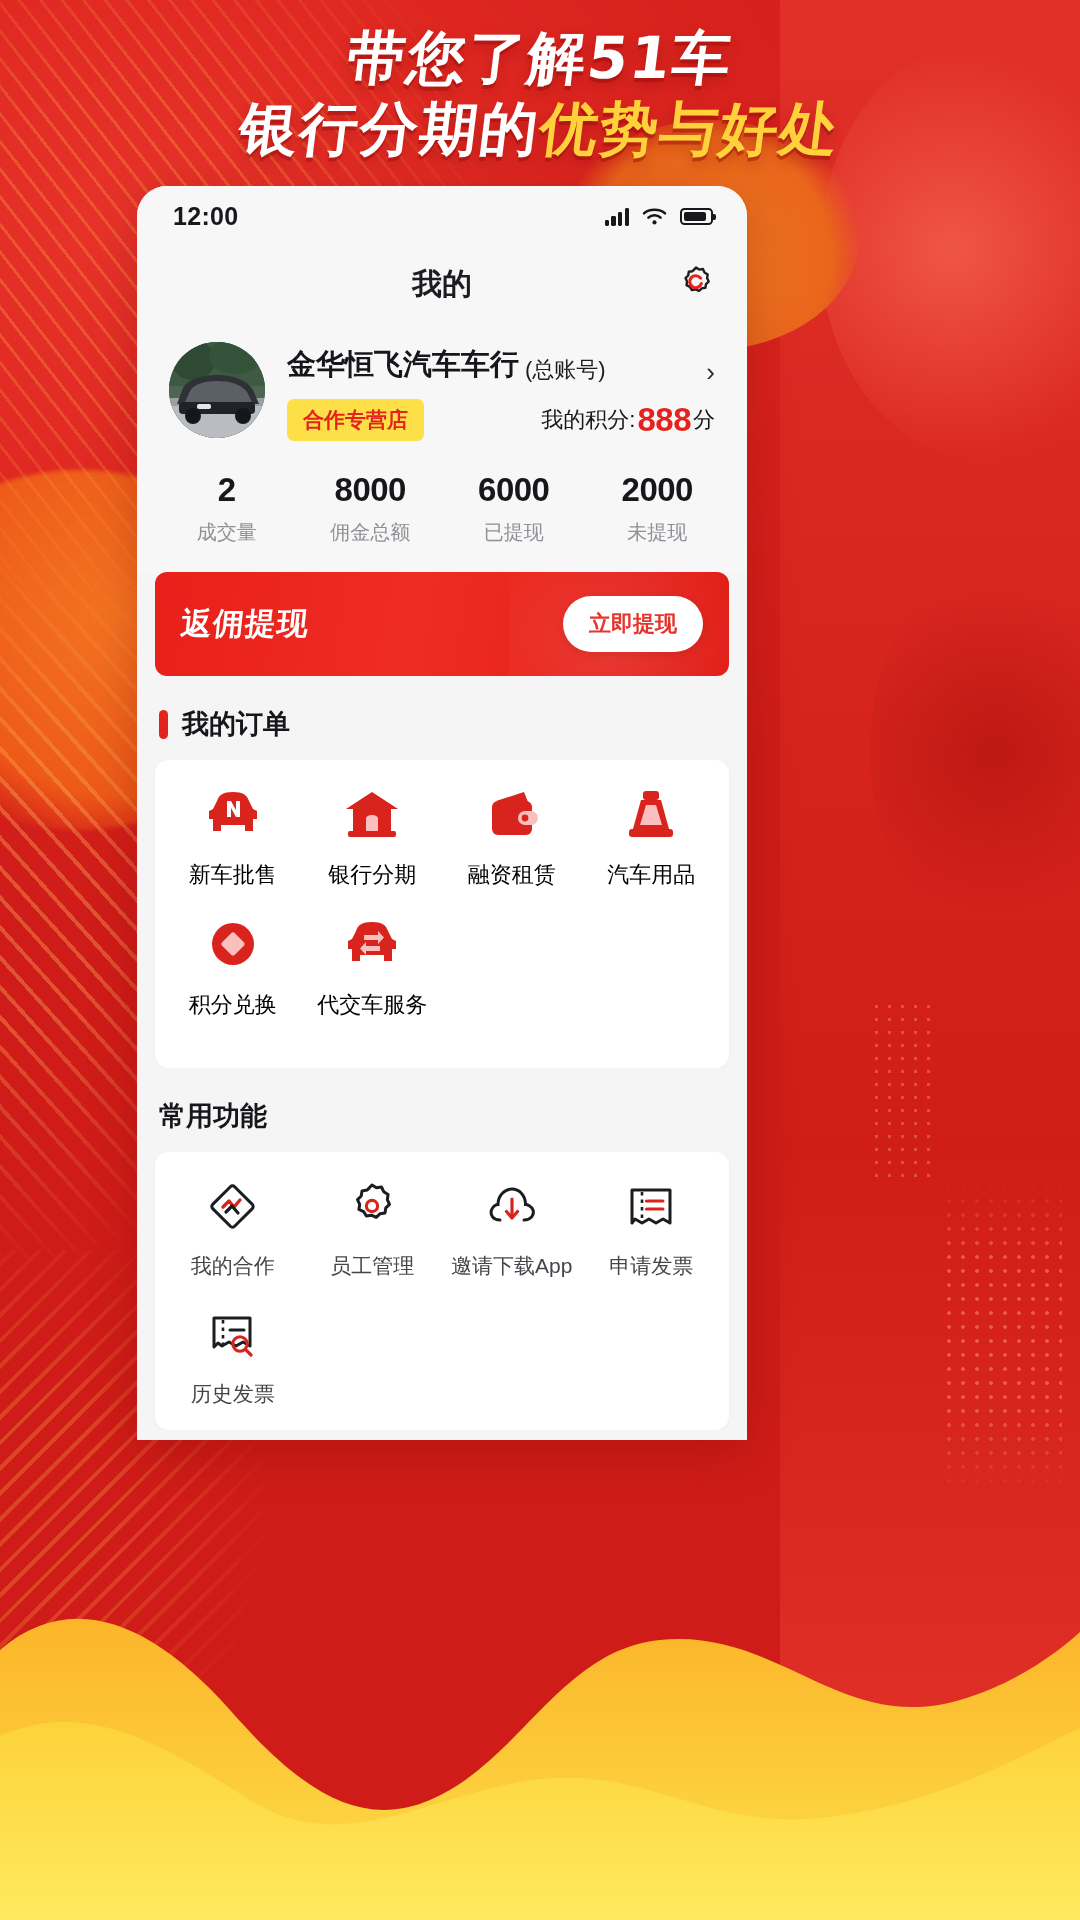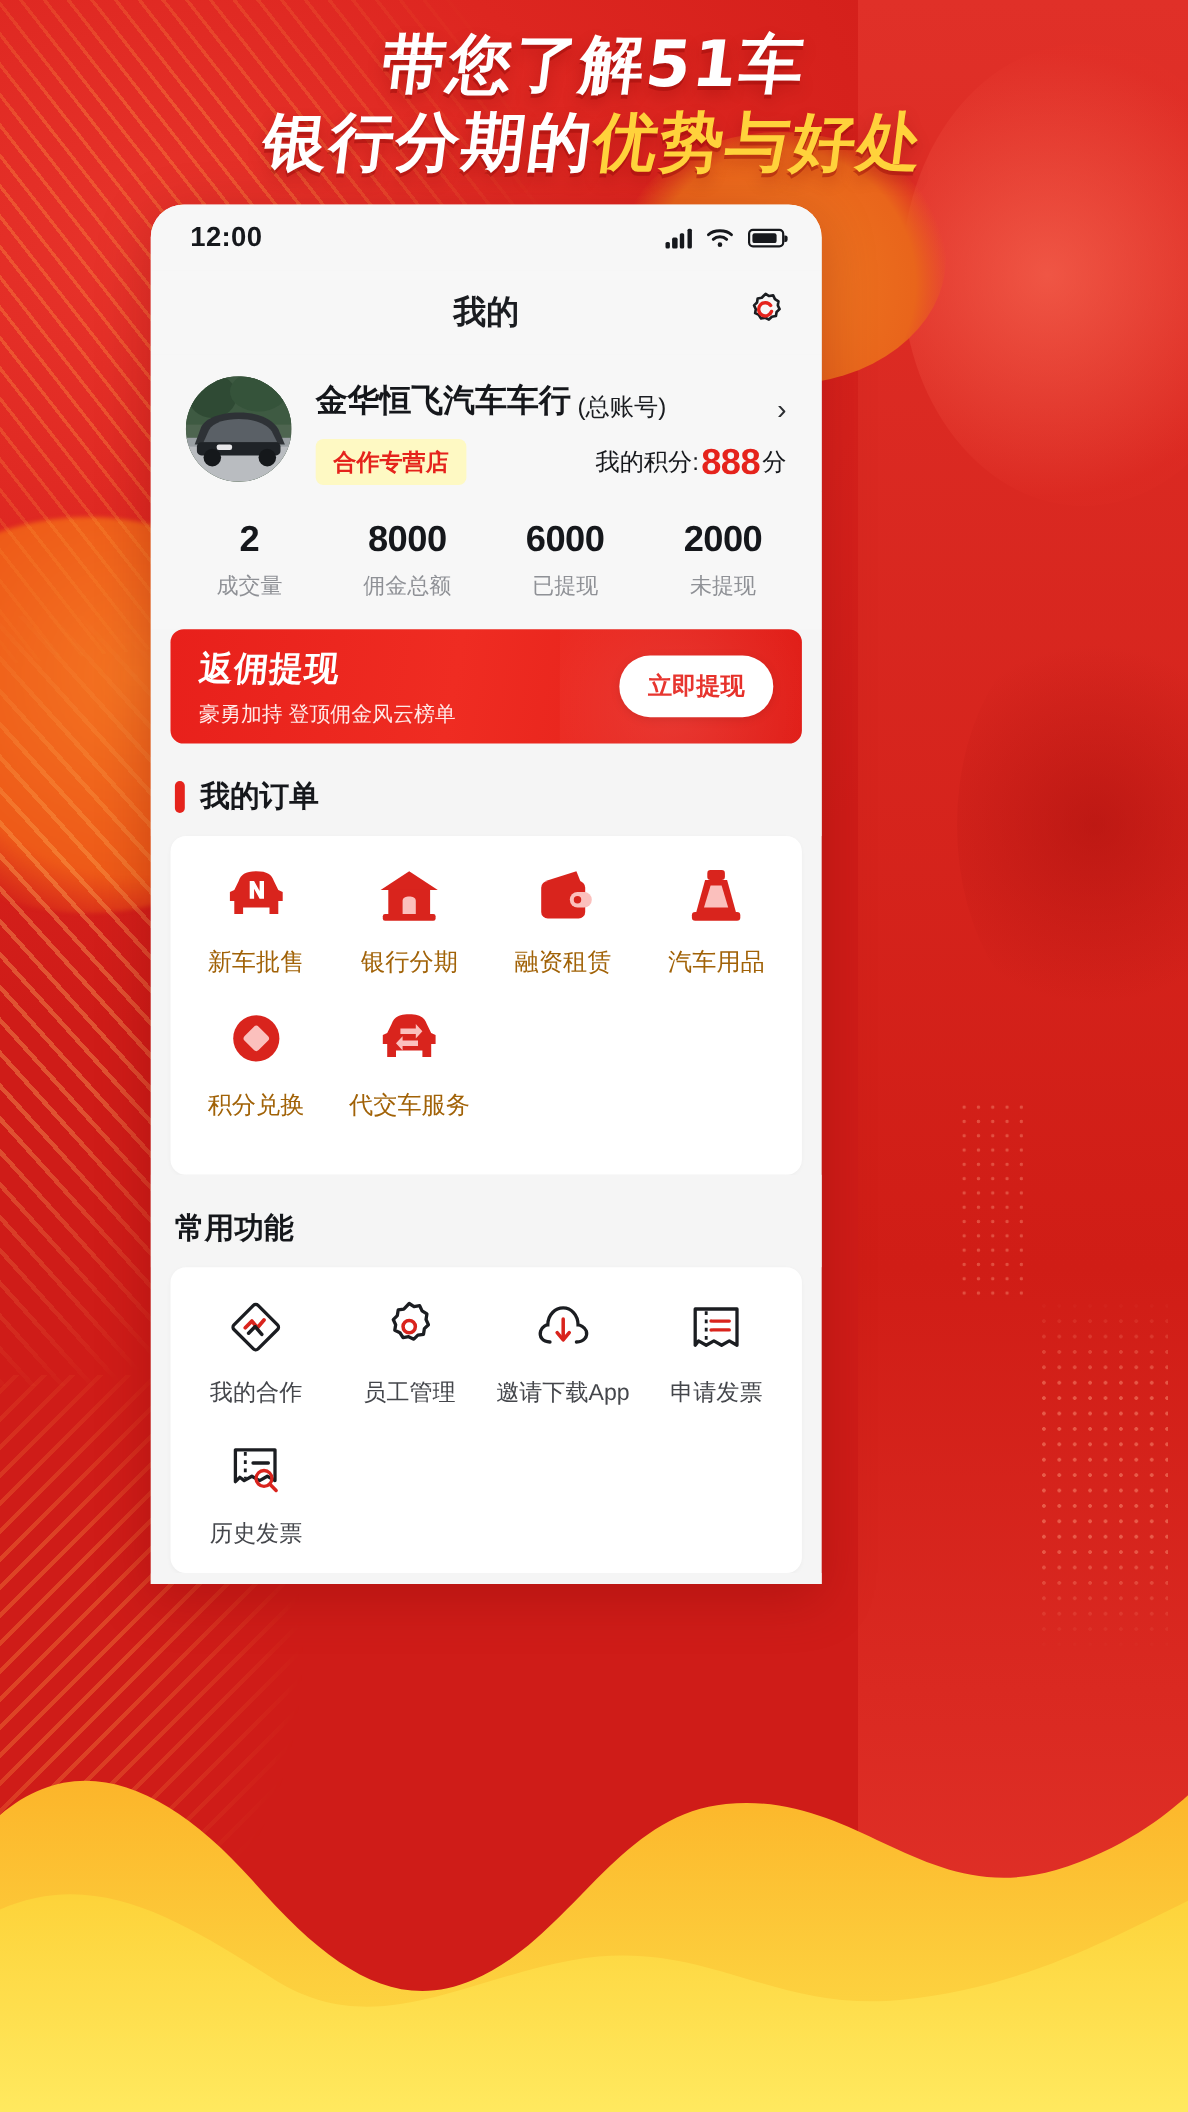--- a/index.html
+++ b/index.html
@@ -152,21 +152,21 @@
     width: 96px; height: 96px; border-radius: 50%; flex: none; overflow: hidden;
     background: #6d7a6a; position: relative;
   }
   .profile-right { flex: 1; min-width: 0; padding-top: 3px; }
   .profile-name-row { display: flex; align-items: flex-end; }
   .shop-name { font-size: 29px; font-weight: 700; color: #15171b; white-space: nowrap; }
   .shop-sub { font-size: 22px; color: #1b1d21; margin-left: 6px; white-space: nowrap; }
   .chev { margin-left: auto; color: #2b2d31; font-size: 26px; line-height: 1; }
   .profile-badge-row { display: flex; align-items: center; margin-top: 14px; }
   .badge {
-    background: #fef9c3; color: #e5231c; font-size: 21px; font-weight: 600;
+    background: #fde047; color: #e5231c; font-size: 21px; font-weight: 600;
     padding: 7px 16px; border-radius: 7px;
   }
   .points { margin-left: auto; font-size: 22px; color: #15171b; display: flex; align-items: center; }
   .points b { color: #e5231c; font-size: 33px; font-weight: 800; margin: 0 2px; letter-spacing: -.5px; }
 
   
   .stats { background: #f7f7f7; display: flex; padding: 24px 18px 26px 18px; }
   .stat { flex: 1; text-align: center; }
   .stat .v { font-size: 33px; font-weight: 700; color: #15171b; letter-spacing: -.5px; }
   .stat .k { font-size: 20px; color: #8f9196; margin-top: 10px; }
@@ -208,21 +208,21 @@
     margin: 0 18px; background: #fff; border-radius: 14px;
     padding: 26px 8px 22px 8px;
     box-shadow: 0 1px 4px rgba(0,0,0,0.03);
   }
   .grid { display: flex; flex-wrap: wrap; }
   .cell {
     width: 25%; display: flex; flex-direction: column; align-items: center;
     margin-bottom: 26px;
   }
   .cell .ic { height: 58px; display: flex; align-items: center; justify-content: center; }
-  .cell .lb { font-size: 22px; color: #a16207; margin-top: 16px; }
+  .cell .lb { font-size: 22px; color: #000000; margin-top: 16px; }
   .grid.fn .cell .lb { color: #44464b; font-size: 21px; }
   .grid .cell:last-child { margin-bottom: 0; }
   .tail { background: #f5f5f5; height: 180px; }
 </style>
 </head>
 <body>
 
 <div id="bg-layer">
   <div class="bg-base"></div>
   <div class="bg-right-panel"></div>
@@ -343,21 +343,20 @@
     <div class="stat">
       <div class="v">2000</div>
       <div class="k">未提现</div>
     </div>
   </div>
 
   <div class="promo-wrap">
     <div class="promo">
       <div class="promo-txt">
         <div><span class="promo-title">返佣提现</span></div>
-        <div class="promo-sub">豪勇加持 登顶佣金风云榜单</div>
       </div>
       <div class="promo-btn">立即提现</div>
     </div>
   </div>
 
   <div class="sec-title">
     <span class="sec-bar"></span>
     <span class="sec-text">我的订单</span>
   </div>
 

